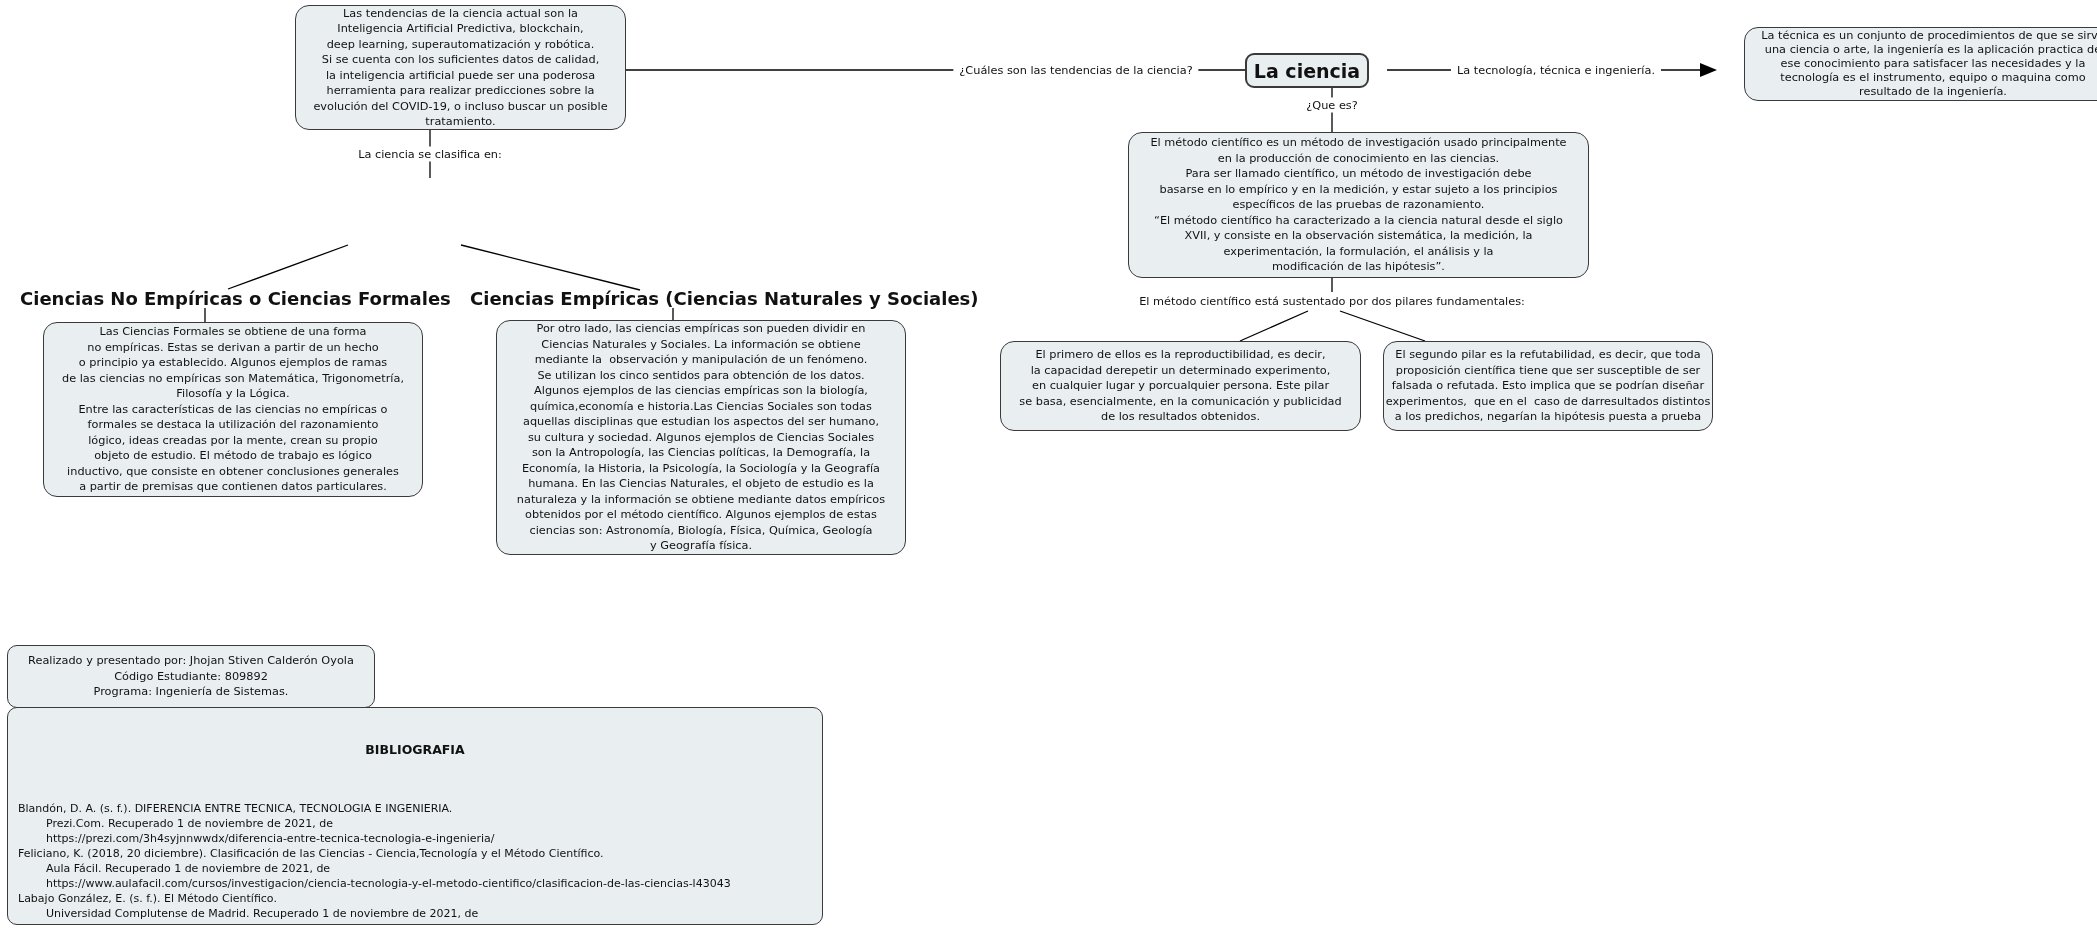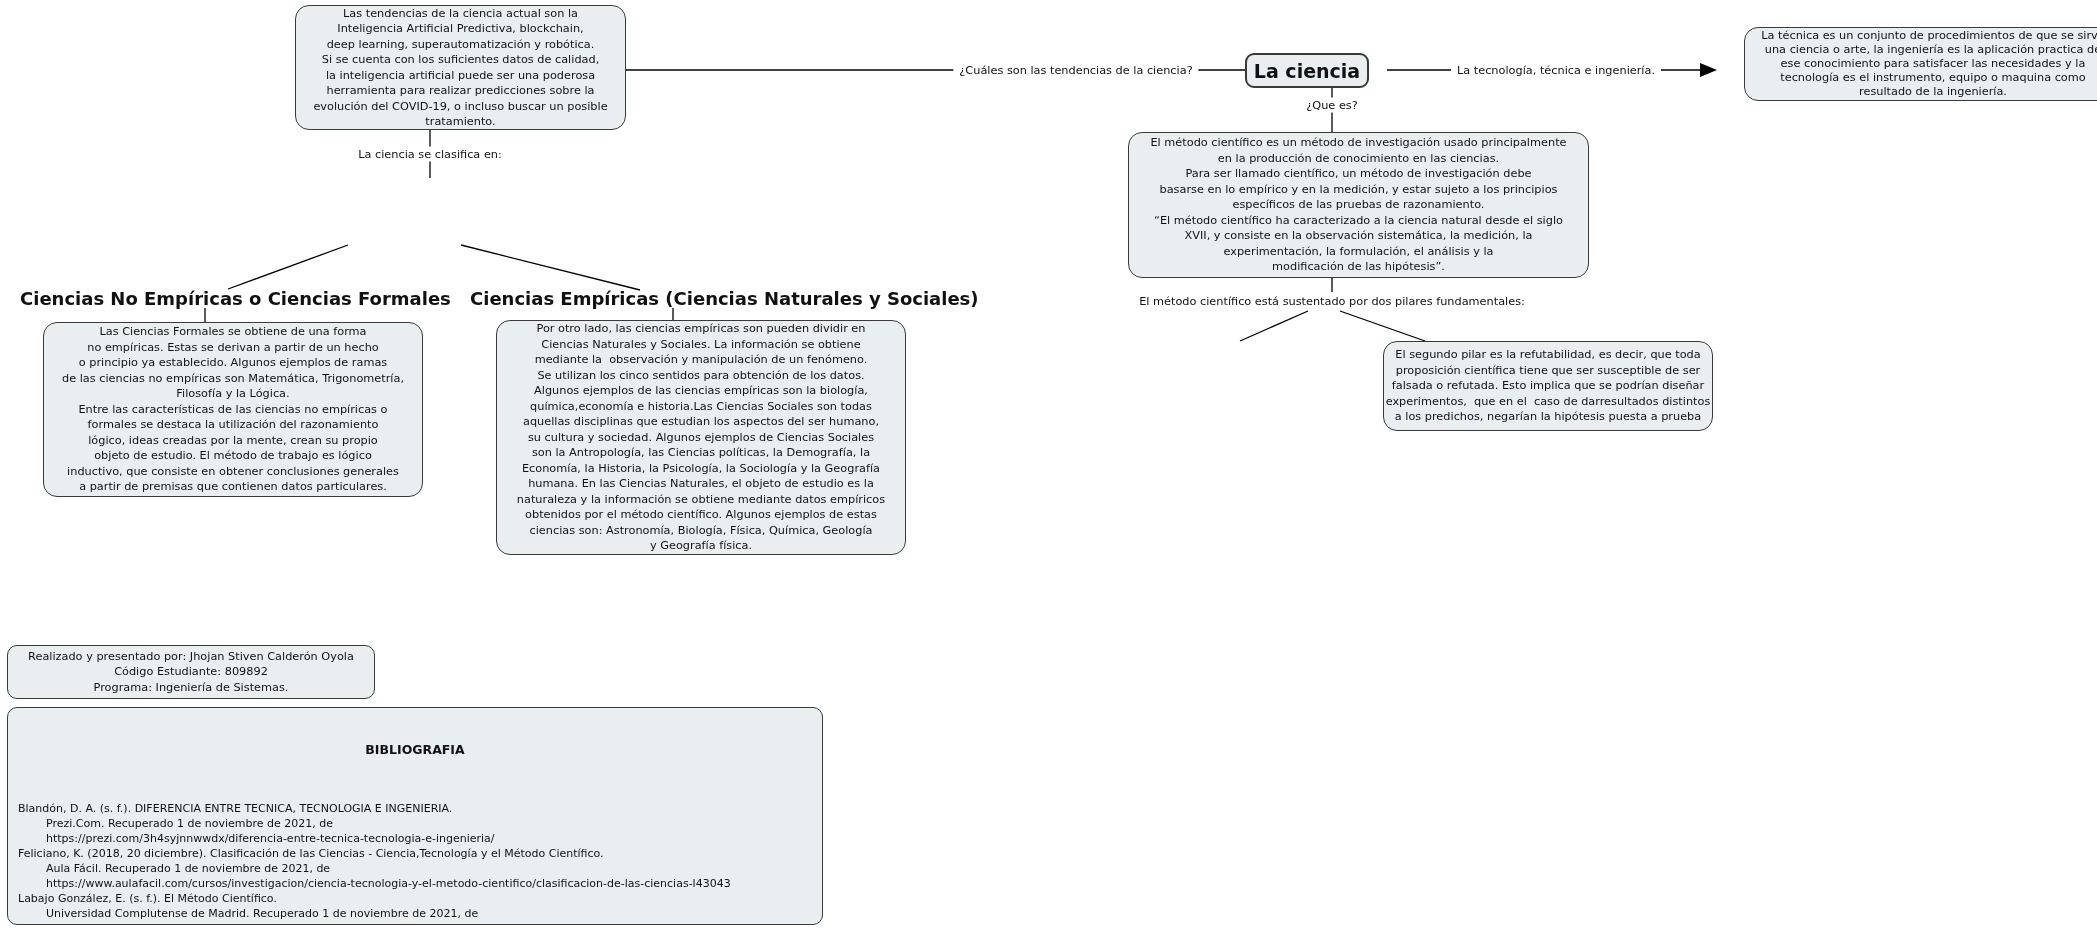--- a/index.html
+++ b/index.html
@@ -106,38 +106,43 @@
 aquellas disciplinas que estudian los aspectos del ser humano,
 su cultura y sociedad. Algunos ejemplos de Ciencias Sociales
 son la Antropología, las Ciencias políticas, la Demografía, la
 Economía, la Historia, la Psicología, la Sociología y la Geografía
 humana. En las Ciencias Naturales, el objeto de estudio es la
 naturaleza y la información se obtiene mediante datos empíricos
 obtenidos por el método científico. Algunos ejemplos de estas
 ciencias son: Astronomía, Biología, Física, Química, Geología
 y Geografía física.</div>
 
+  <div class="node" style="left:972px;top:341px;width:361px;height:90px;">El primero de ellos es la reproductibilidad, es decir,
+la capacidad derepetir un determinado experimento,
+en cualquier lugar y porcualquier persona. Este pilar
+se basa, esencialmente, en la comunicación y publicidad
+de los resultados obtenidos.</div>
 
   <div class="node" style="left:1355px;top:341px;width:330px;height:90px;">El segundo pilar es la refutabilidad, es decir, que toda
 proposición científica tiene que ser susceptible de ser
 falsada o refutada. Esto implica que se podrían diseñar
 experimentos,  que en el  caso de darresultados distintos
 a los predichos, negarían la hipótesis puesta a prueba</div>
 
   <div class="edge-label" style="left:1040px;top:70px;margin-left:36px;">¿Cuáles son las tendencias de la ciencia?</div>
 
   <div class="edge-label" style="left:1556px;top:70px;">La tecnología, técnica e ingeniería.</div>
 
   <div class="edge-label" style="left:1332px;top:105px;">¿Que es?</div>
 
   <div class="edge-label" style="left:430px;top:154px;text-align:right;">La ciencia se clasifica en:</div>
 
   <div class="edge-label" style="left:1332px;top:301px;">El método científico está sustentado por dos pilares fundamentales:</div>
 
-  <div class="panel credits" style="left:7px;top:645px;width:368px;height:54px;">Realizado y presentado por: Jhojan Stiven Calderón Oyola
+  <div class="panel credits" style="left:7px;top:645px;width:368px;height:63px;">Realizado y presentado por: Jhojan Stiven Calderón Oyola
 Código Estudiante: 809892
 Programa: Ingeniería de Sistemas.</div>
 
   <div class="panel biblio" style="left:7px;top:707px;width:816px;height:218px;">
     <div class="biblio-title">BIBLIOGRAFIA</div>
     <div>Blandón, D. A. (s. f.). DIFERENCIA ENTRE TECNICA, TECNOLOGIA E INGENIERIA.
         Prezi.Com. Recuperado 1 de noviembre de 2021, de
         https://prezi.com/3h4syjnnwwdx/diferencia-entre-tecnica-tecnologia-e-ingenieria/
 Feliciano, K. (2018, 20 diciembre). Clasificación de las Ciencias - Ciencia,Tecnología y el Método Científico.
         Aula Fácil. Recuperado 1 de noviembre de 2021, de

